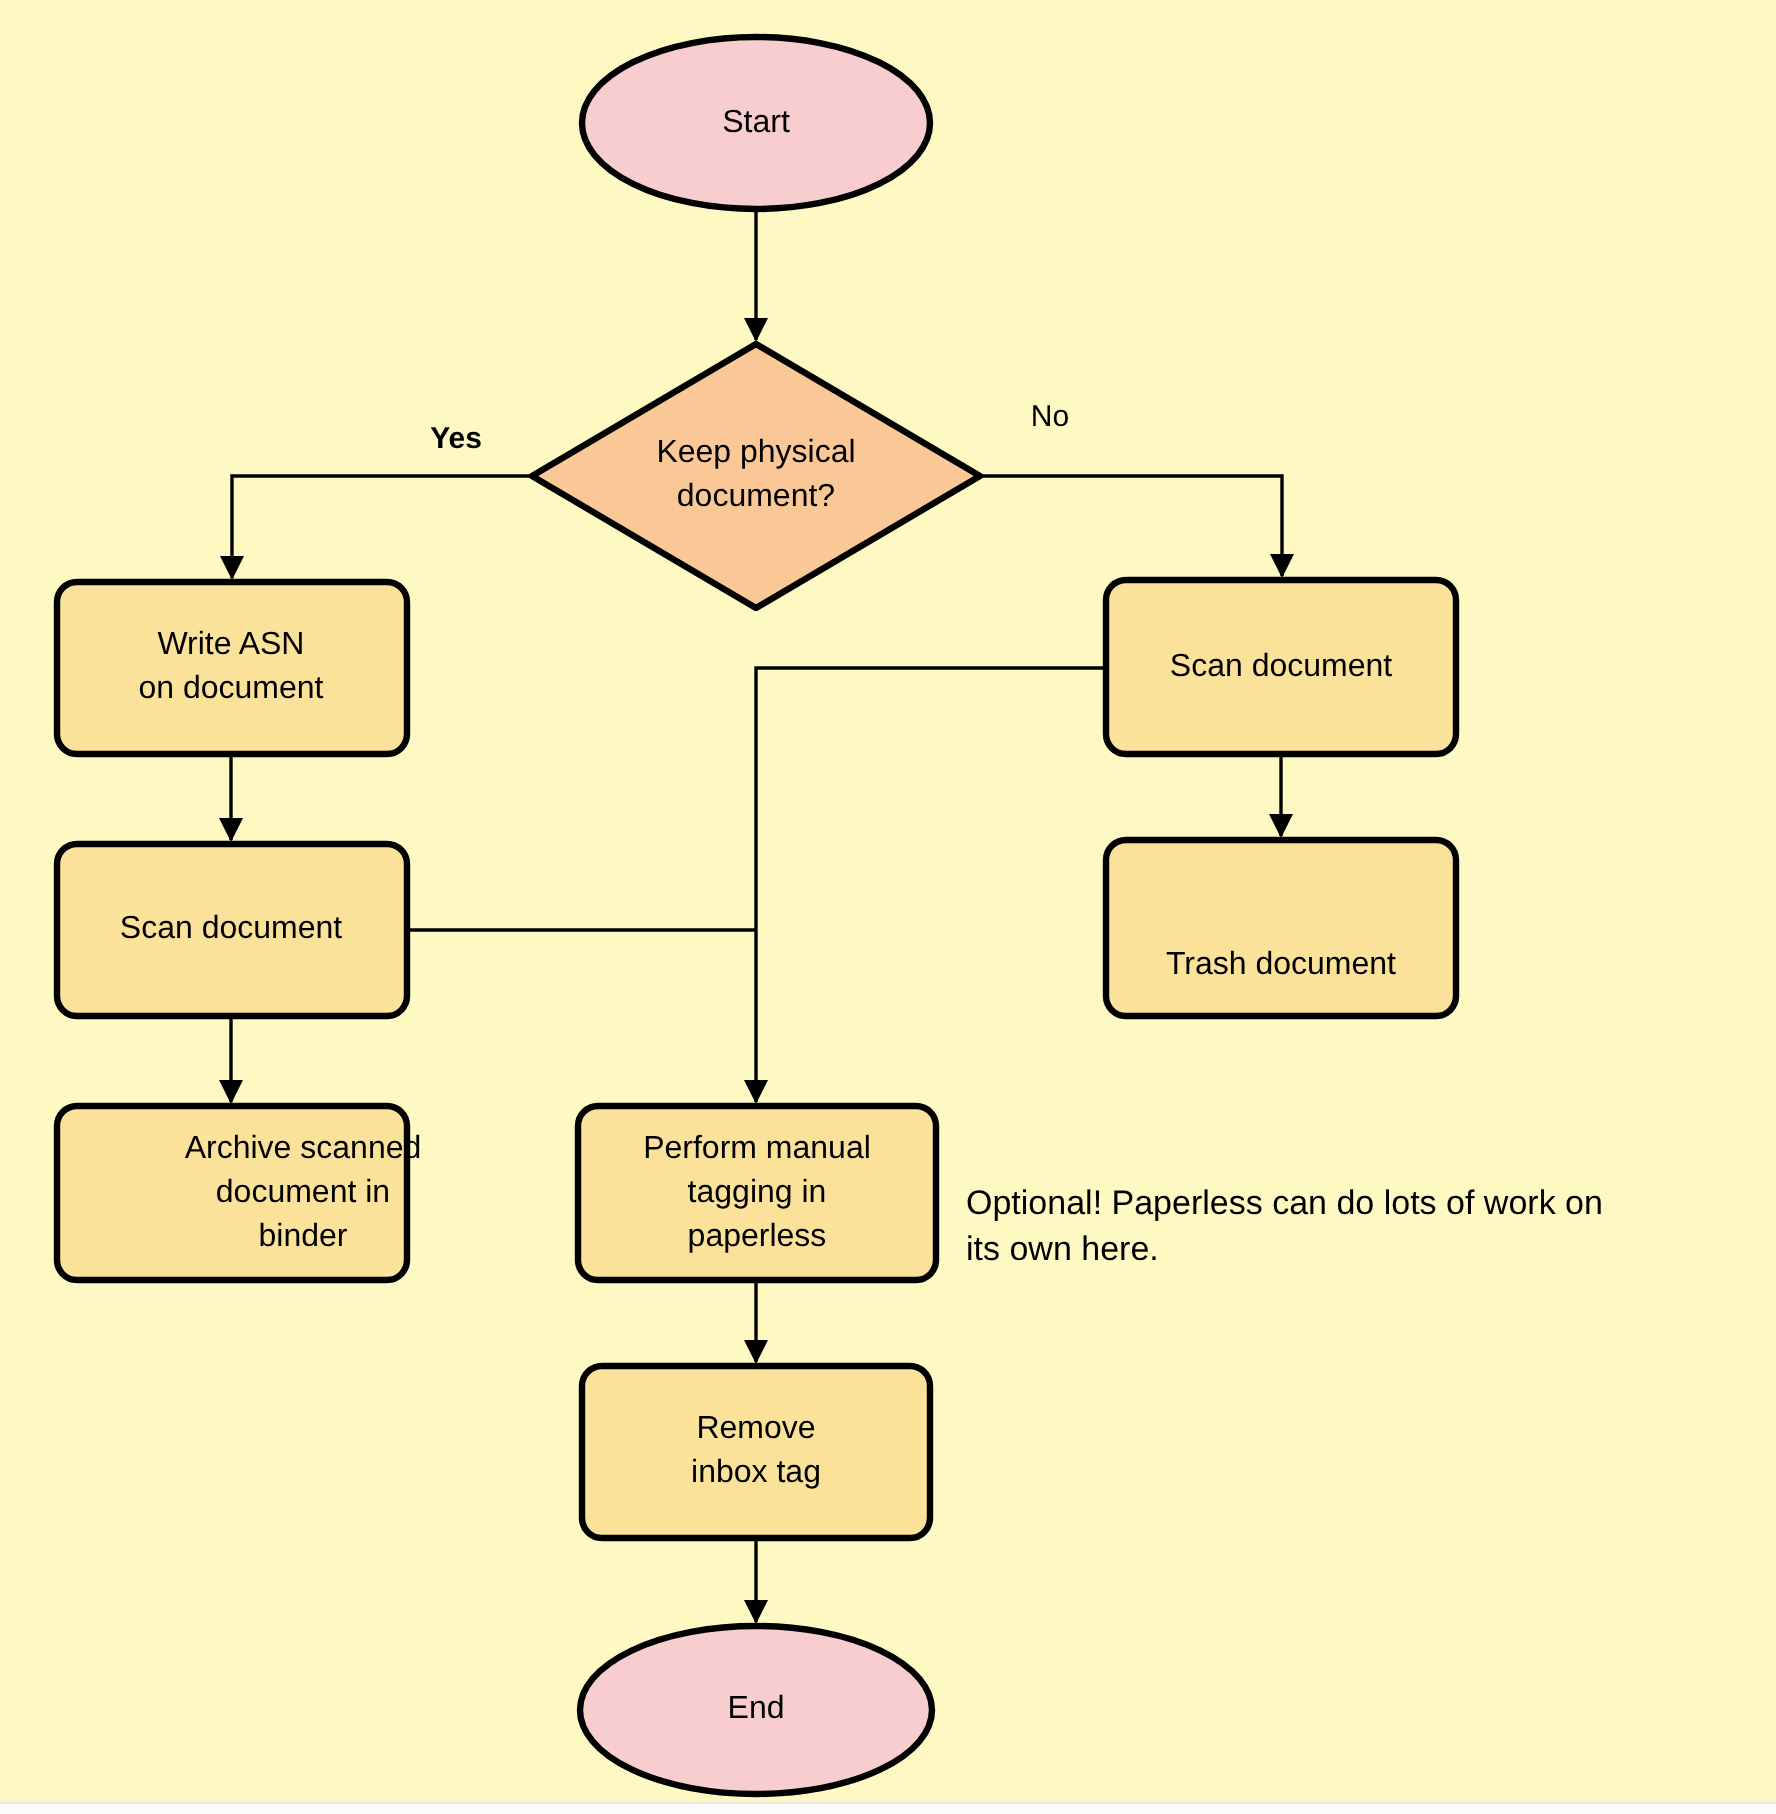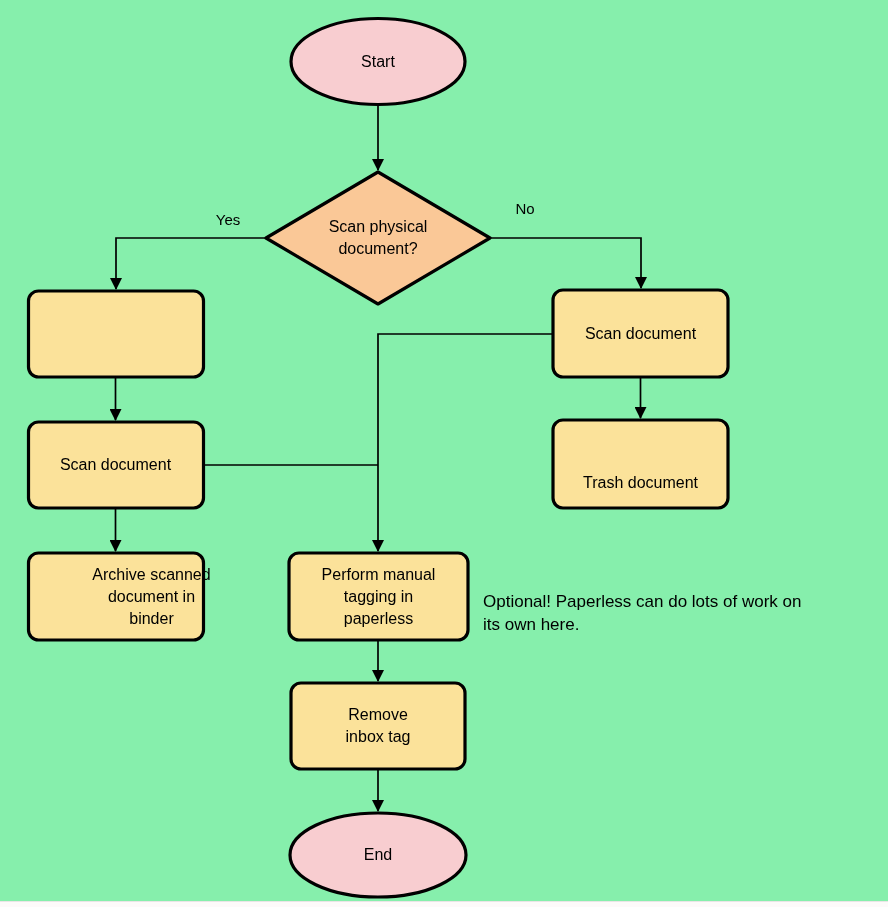--- a/index.html
+++ b/index.html
@@ -10,21 +10,21 @@
   }
   *{margin:0;padding:0;box-sizing:border-box;}
   body{
     font-family:"Liberation Sans",sans-serif;
     background:#ffffff;
   }
   .canvas{
     position:relative;
     width:888px;
     height:907px;
-    background:#86efac;
+    background:#fef9c3;
     overflow:hidden;
   }
   .edges-layer{
     position:absolute;
     left:0;top:0;
     width:888px;height:907px;
   }
   .edge{
     fill:none;
     stroke:var(--stroke);
@@ -106,44 +106,46 @@
     <rect class="shape-process" x="28.5" y="553" width="175" height="87" rx="10"></rect>
     <rect class="shape-process" x="553" y="290" width="175" height="87" rx="10"></rect>
     <rect class="shape-process" x="553" y="420" width="175" height="88" rx="10"></rect>
     <rect class="shape-process" x="289" y="553" width="179" height="87" rx="10"></rect>
     <rect class="shape-process" x="291" y="683" width="174" height="86" rx="10"></rect>
     <ellipse class="shape-terminal" cx="378" cy="855" rx="88" ry="42"></ellipse>
   </svg>
 
   <div class="node-label" style="left:291px;top:18px;width:174px;height:87px;">Start</div>
 
-  <div class="node-label" style="left:266px;top:205px;width:224px;height:66px;">Scan physical
+  <div class="node-label" style="left:266px;top:205px;width:224px;height:66px;">Keep physical
 document?</div>
 
+  <div class="node-label" style="left:28px;top:291px;width:175px;height:86px;">Write ASN
+on document</div>
 
   <div class="node-label" style="left:28px;top:422px;width:175px;height:86px;">Scan document</div>
 
   <div class="node-label" style="left:28px;top:553px;width:175px;height:87px;margin-left:36px;">Archive scanned
 document in
 binder</div>
 
   <div class="node-label" style="left:553px;top:290px;width:175px;height:87px;">Scan document</div>
 
   <div class="node-label" style="left:553px;top:420px;width:175px;height:88px;margin-top:19px;">Trash document</div>
 
   <div class="node-label" style="left:289px;top:553px;width:179px;height:87px;">Perform manual
 tagging in
 paperless</div>
 
   <div class="node-label" style="left:291px;top:683px;width:174px;height:86px;border-radius:28px;">Remove
 inbox tag</div>
 
   <div class="node-label" style="left:290px;top:813px;width:176px;height:84px;">End</div>
 
-  <div class="edge-label" style="left:203px;top:211px;width:50px;">Yes</div>
+  <div class="edge-label" style="left:203px;top:211px;width:50px;font-weight:bold;">Yes</div>
   <div class="edge-label" style="left:505px;top:200px;width:40px;">No</div>
 
   <div class="note">Optional! Paperless can do lots of work on
 its own here.</div>
 
   <div class="bottom-rule"></div>
   <div class="bottom-strip"></div>
 </div>
 
 </body></html>

